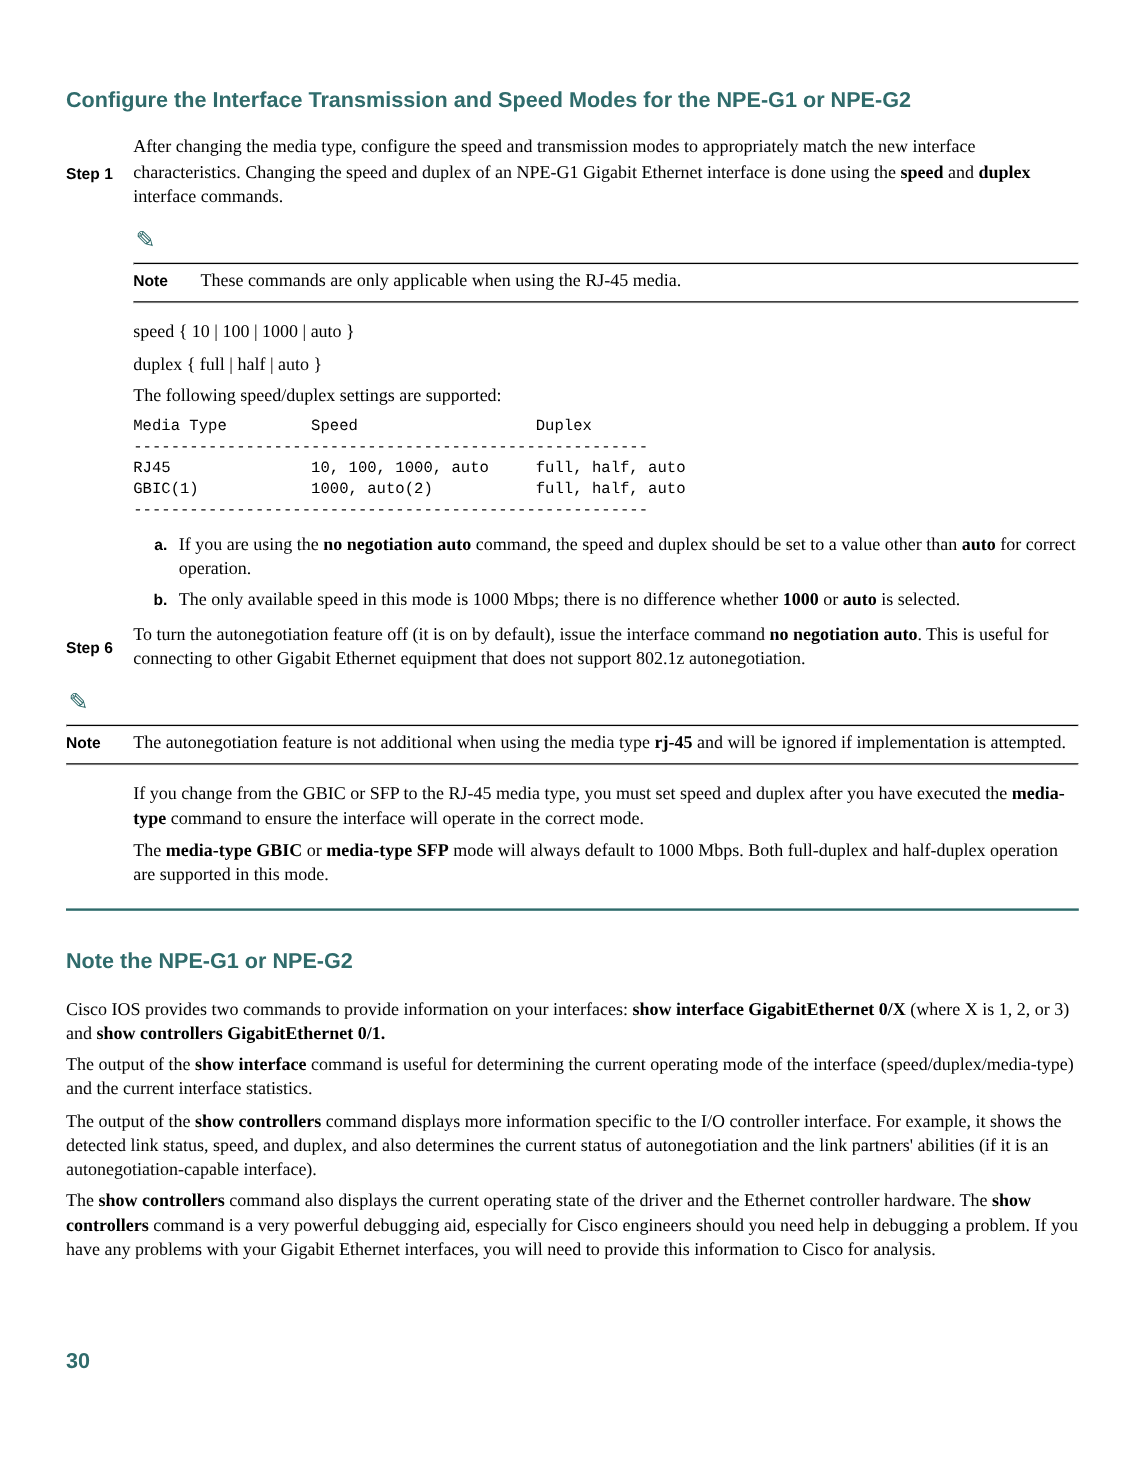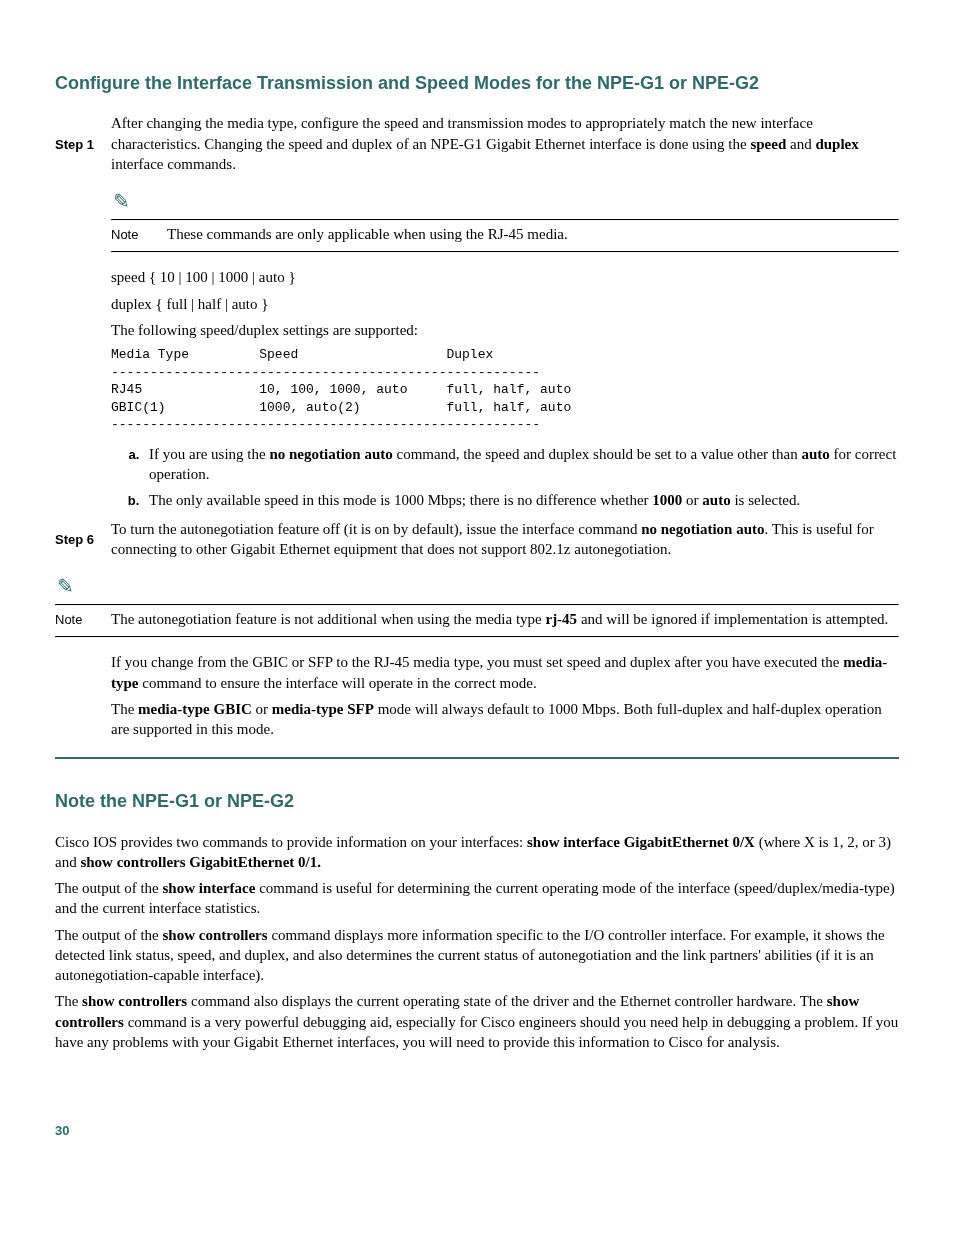--- a/index.html
+++ b/index.html
@@ -63,21 +63,21 @@
     border-top: 1px solid #000;
     margin: 4px 0 0 0;
   }
   .note-line {
     display: flex;
     align-items: baseline;
     padding: 3px 0;
   }
   .note-word {
     font-family: Arial, Helvetica, sans-serif;
-    font-weight: normal;
+    font-weight: bold;
     font-size: 13px;
     width: 56px;
     flex: 0 0 56px;
   }
   .note-text {
     flex: 1;
   }
   .bold {
     font-weight: bold;
   }
@@ -108,21 +108,21 @@
   p { margin: 6px 0; }
   hr.section-end {
     border: none;
     border-top: 2px solid #2f6b6b;
     margin: 18px 0 30px 0;
   }
   .page-num {
     font-family: Arial, Helvetica, sans-serif;
     font-weight: bold;
     color: #2f6b6b;
-    font-size: 13px;
+    font-size: 18px;
     margin-top: 70px;
   }
 </style>
 </head>
 <body>
 
 <h2>Configure the Interface Transmission and Speed Modes for the NPE-G1 or NPE-G2</h2>
 
 <div class="step-row">
   <div class="step-label">Step 1</div>

